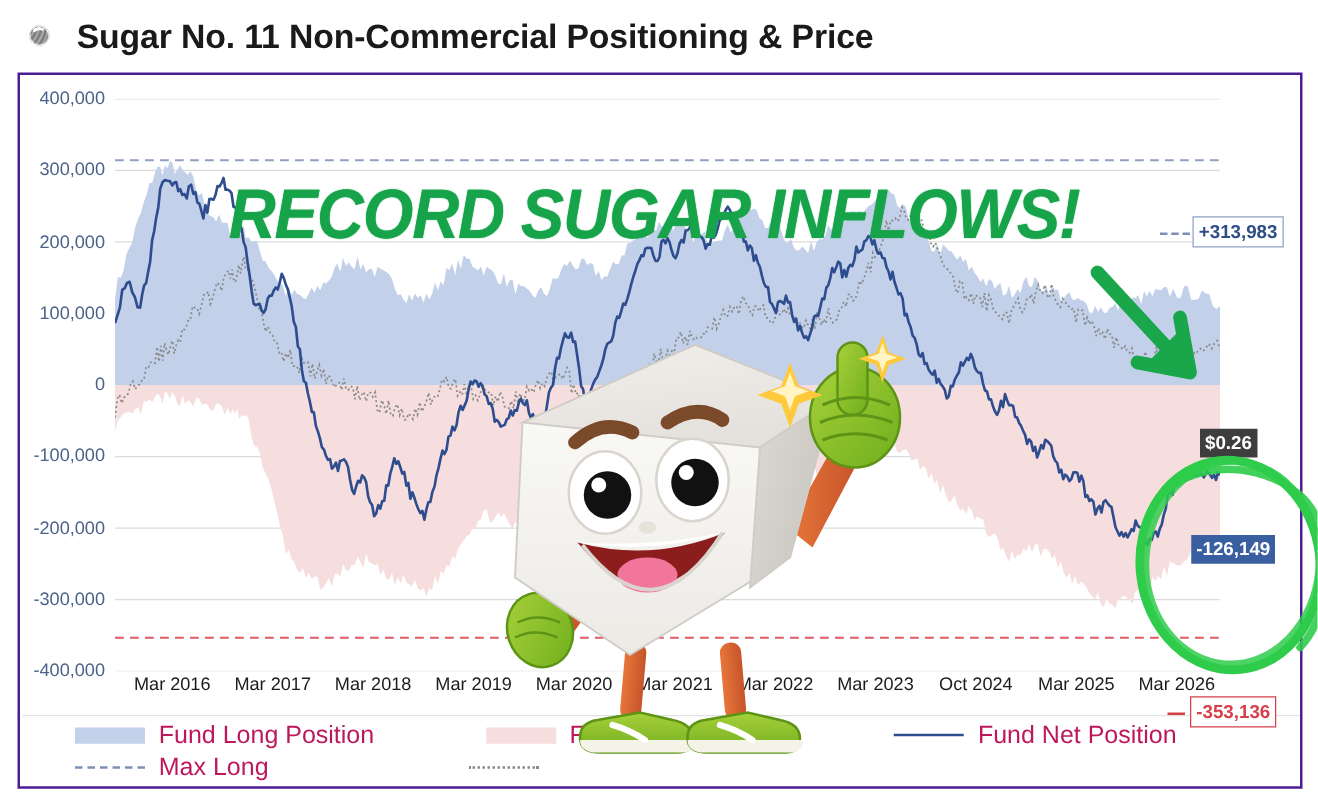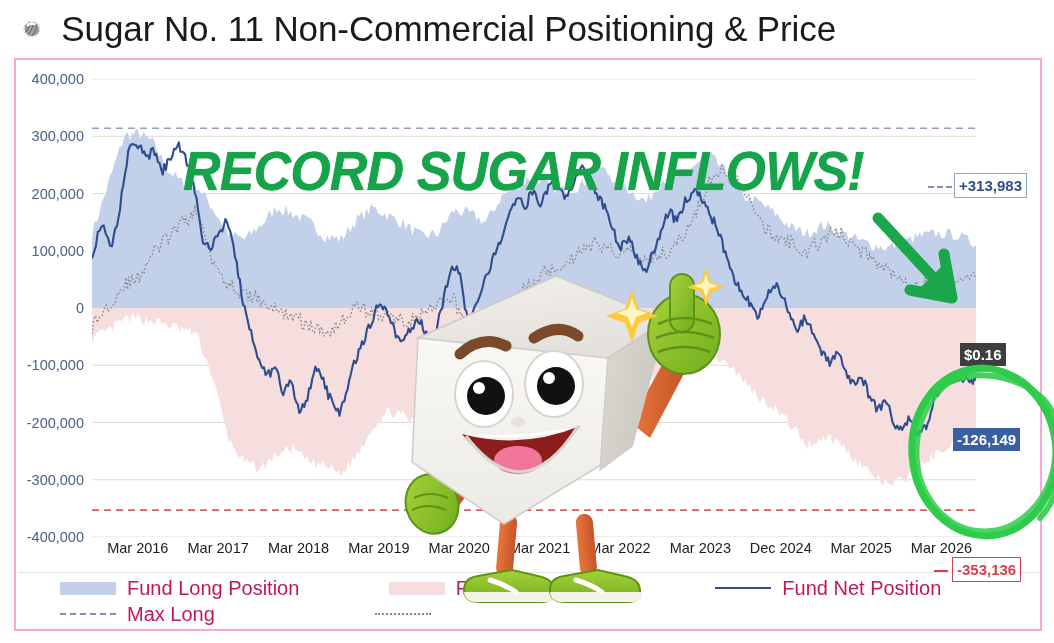--- a/index.html
+++ b/index.html
@@ -15,29 +15,29 @@
   
   #title-bar {
     position: absolute; left: 0; top: 0; width: 1054px; height: 58px;
     display: flex; align-items: center; padding-left: 14px;
   }
   #title-emoji {
     font-size: 30px; line-height: 1; margin-right: 10px;
     filter: grayscale(1) contrast(1.6);
   }
   #title-text {
-    font-size: 35px; color: #1a1a1a; font-weight: 400;
+    font-size: 27px; color: #1a1a1a; font-weight: 700;
     letter-spacing: -0.1px; white-space: nowrap;
   }
 
   
   #chart-frame {
     position: absolute; left: 14px; top: 58px;
     width: 1028px; height: 573px;
-    border: 2px solid #f9a8d4; background: #fff;
+    border: 2px solid #4c1d95; background: #fff;
   }
 
   
   #plot-wrap {
     position: absolute; left: 76px; top: 19px;
     width: 884px; height: 458px;
   }
   #plot-svg { position: absolute; left: 0; top: 0; width: 884px; height: 458px; }
 
   
@@ -164,21 +164,21 @@
 
     <div id="x-axis">
         <div class="xtick" style="left: 45.8073px;">Mar 2016</div>
         <div class="xtick" style="left: 126.171px;">Mar 2017</div>
         <div class="xtick" style="left: 206.535px;">Mar 2018</div>
         <div class="xtick" style="left: 286.898px;">Mar 2019</div>
         <div class="xtick" style="left: 367.262px;">Mar 2020</div>
         <div class="xtick" style="left: 447.625px;">Mar 2021</div>
         <div class="xtick" style="left: 527.989px;">Mar 2022</div>
         <div class="xtick" style="left: 608.353px;">Mar 2023</div>
-        <div class="xtick" style="left: 688.716px;">Dec 2024</div>
+        <div class="xtick" style="left: 688.716px;">Oct 2024</div>
         <div class="xtick" style="left: 769.08px;">Mar 2025</div>
         <div class="xtick" style="left: 849.444px;">Mar 2026</div>
       </div>
 
     <div id="legend">
         <div class="legend-item ">
           <div class="swatch" style="background: rgb(195, 208, 234);"></div>
           <span class="legend-label">Fund Long Position</span>
         </div>
         <div class="legend-item col2">
@@ -194,21 +194,21 @@
           <span class="legend-label">Max Long</span>
         </div>
         <div class="legend-item col3">
           <div class="swatch-line" style="border-top: 2px dotted rgb(138, 138, 138);"></div>
         </div>
       </div>
 
     <div id="headline">RECORD SUGAR INFLOWS!</div>
 
     <div class="callout" id="callout-maxlong">+313,983</div>
-    <div class="callout" id="callout-price">$0.16</div>
+    <div class="callout" id="callout-price">$0.26</div>
     <div class="callout" id="callout-net">-126,149</div>
     <div class="callout" id="callout-maxshort">-353,136</div>
     <div id="dash-maxlong"></div>
     <div id="dash-maxshort"></div>
 
     <svg id="arrow-svg" viewBox="0 0 120 120">
       <path d="M14 8 L86 86" stroke="#1aa64b" stroke-width="11" stroke-linecap="round" fill="none"></path>
       <path d="M88 88 L46 80 M88 88 L80 44" stroke="#1aa64b" stroke-width="11" stroke-linecap="round" stroke-linejoin="round" fill="none"></path>
       <path d="M86 88 L52 82 L80 54 Z" fill="#1aa64b"></path>
     </svg>

